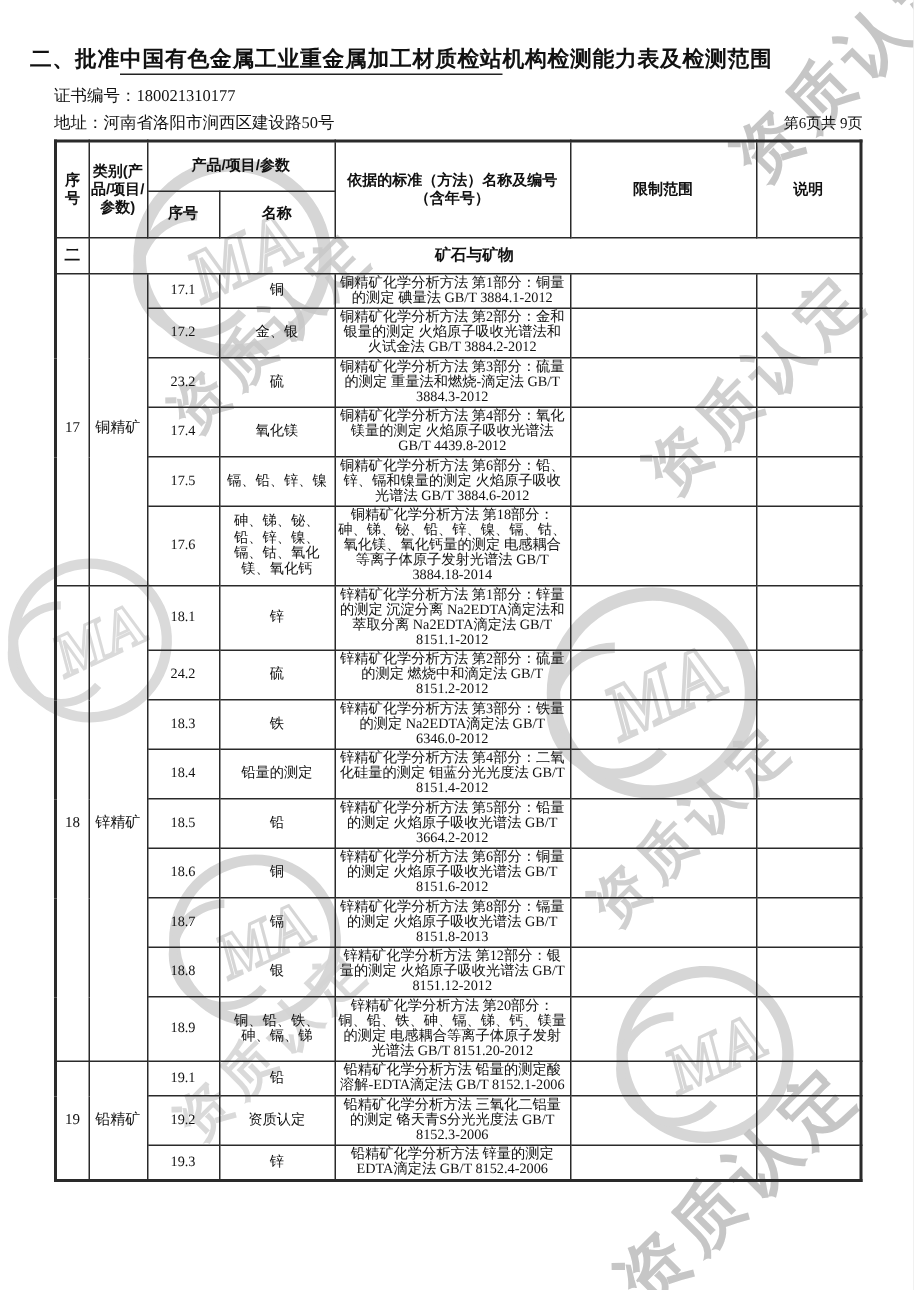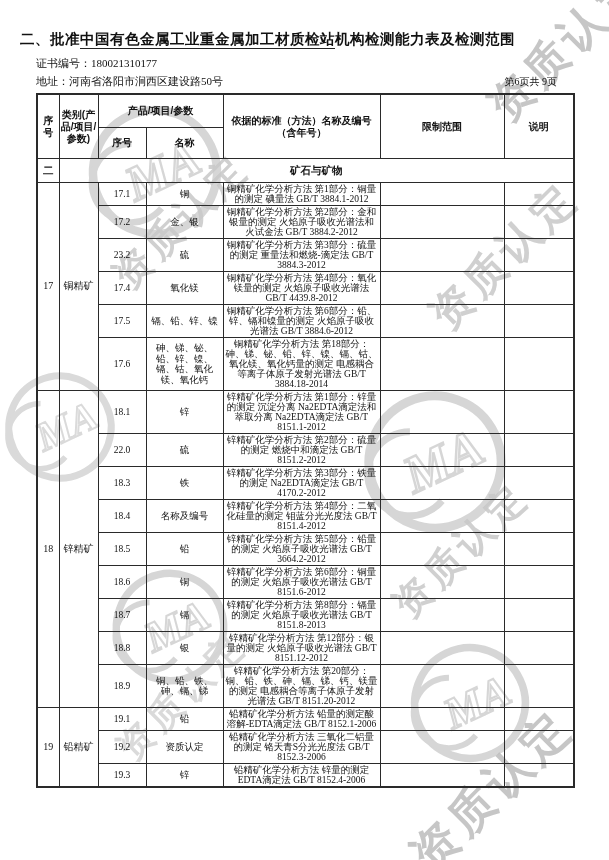--- a/index.html
+++ b/index.html
@@ -8,21 +8,21 @@
   
   .wm-layer{position:absolute;inset:0;z-index:0;pointer-events:none;}
   .wm-text{position:absolute;font-family:"Liberation Sans",sans-serif;font-weight:bold;
            color:#c8c8c8;transform:rotate(-45deg);letter-spacing:5px;white-space:nowrap;opacity:.85;}
   .wm-logo{position:absolute;opacity:.9;}
   
   .content{position:relative;z-index:1;}
   .title{margin:30px 20px 0 20px;text-align:left;font-size:14.5px;font-weight:bold;letter-spacing:.5px;}
   .title .ul{border-bottom:1.5px solid #222;padding-bottom:1px;}
   .meta{margin:7px 36px 0 36px;font-size:11px;}
-  .meta-row{display:flex;justify-content:space-between;align-items:center;margin:3px 52px 4px 36px;font-size:11px;}
+  .meta-row{display:flex;justify-content:space-between;align-items:center;margin:3px 34px 4px 36px;font-size:11px;}
   .page-ind{font-size:10px;}
   
   table{border-collapse:collapse;table-layout:fixed;width:537px;margin-left:36px;
         border:2px solid #2a2a2a;background:transparent;}
   th,td{border:1px solid #2a2a2a;overflow:hidden;background:transparent;}
   th{font-family:"Liberation Sans",sans-serif;font-weight:bold;font-size:10px;line-height:12px;padding:1px;}
   tr.hdr1 th{height:30px;}
   tr.hdr2 th{height:28px;}
   td{text-align:center;vertical-align:middle;font-size:9.5px;line-height:10.5px;padding:1px;}
   tr.section td{height:21px;font-weight:bold;font-size:10.5px;font-family:"Liberation Sans",sans-serif;}
@@ -166,36 +166,36 @@
           <tr>
             <td class="group-cell" rowspan="9">18</td>
             <td class="group-cell" rowspan="9">锌精矿</td>
             <td class="c-sub">18.1</td>
             <td class="c-name">锌</td>
             <td class="c-std">锌精矿化学分析方法 第1部分：锌量的测定 沉淀分离 Na2EDTA滴定法和萃取分离 Na2EDTA滴定法 GB/T 8151.1-2012</td>
             <td class="c-limit"></td>
             <td class="c-note"></td>
           </tr>
           <tr>
-            <td class="c-sub">22.0</td>
+            <td class="c-sub">24.2</td>
             <td class="c-name">硫</td>
             <td class="c-std">锌精矿化学分析方法 第2部分：硫量的测定 燃烧中和滴定法 GB/T 8151.2-2012</td>
             <td class="c-limit"></td>
             <td class="c-note"></td>
           </tr>
           <tr>
             <td class="c-sub">18.3</td>
             <td class="c-name">铁</td>
-            <td class="c-std">锌精矿化学分析方法 第3部分：铁量的测定 Na2EDTA滴定法 GB/T 4170.2-2012</td>
+            <td class="c-std">锌精矿化学分析方法 第3部分：铁量的测定 Na2EDTA滴定法 GB/T 6346.0-2012</td>
             <td class="c-limit"></td>
             <td class="c-note"></td>
           </tr>
           <tr>
             <td class="c-sub">18.4</td>
-            <td class="c-name">名称及编号</td>
+            <td class="c-name">铅量的测定</td>
             <td class="c-std">锌精矿化学分析方法 第4部分：二氧化硅量的测定 钼蓝分光光度法 GB/T 8151.4-2012</td>
             <td class="c-limit"></td>
             <td class="c-note"></td>
           </tr>
           <tr>
             <td class="c-sub">18.5</td>
             <td class="c-name">铅</td>
             <td class="c-std">锌精矿化学分析方法 第5部分：铅量的测定 火焰原子吸收光谱法 GB/T 3664.2-2012</td>
             <td class="c-limit"></td>
             <td class="c-note"></td>

